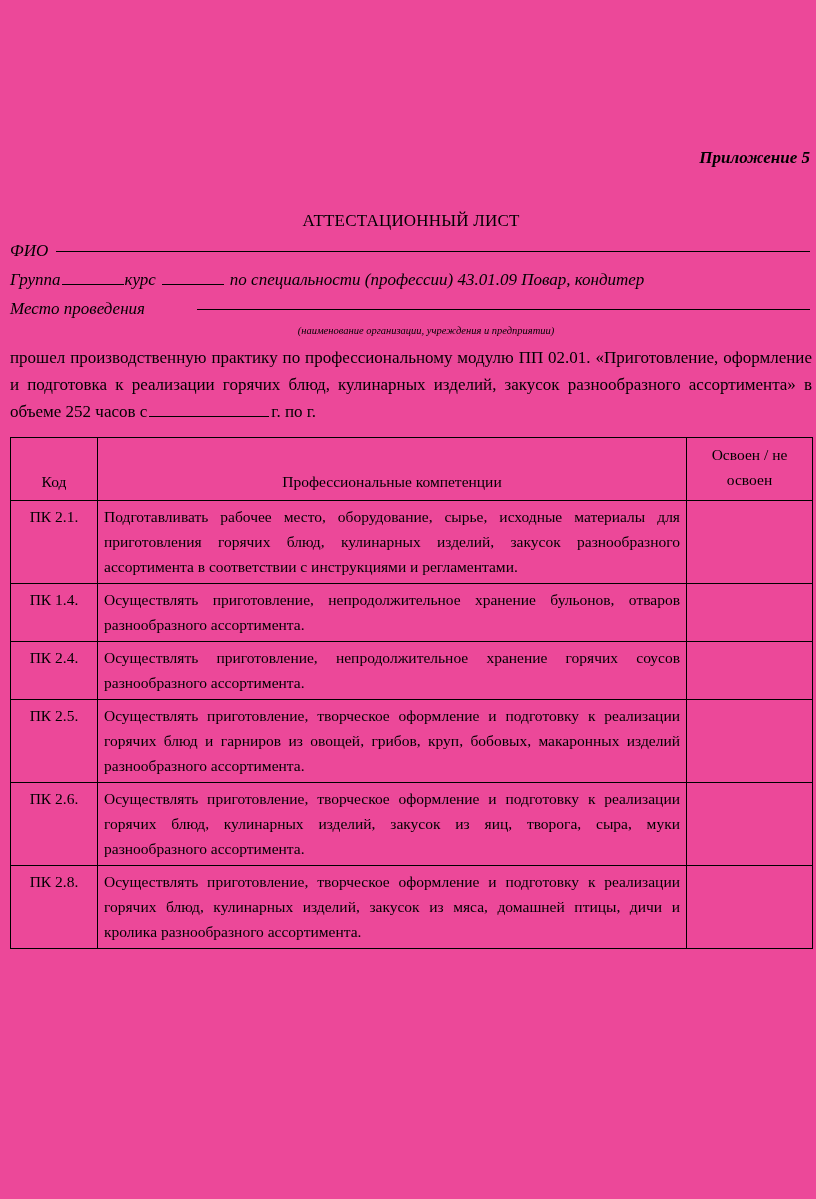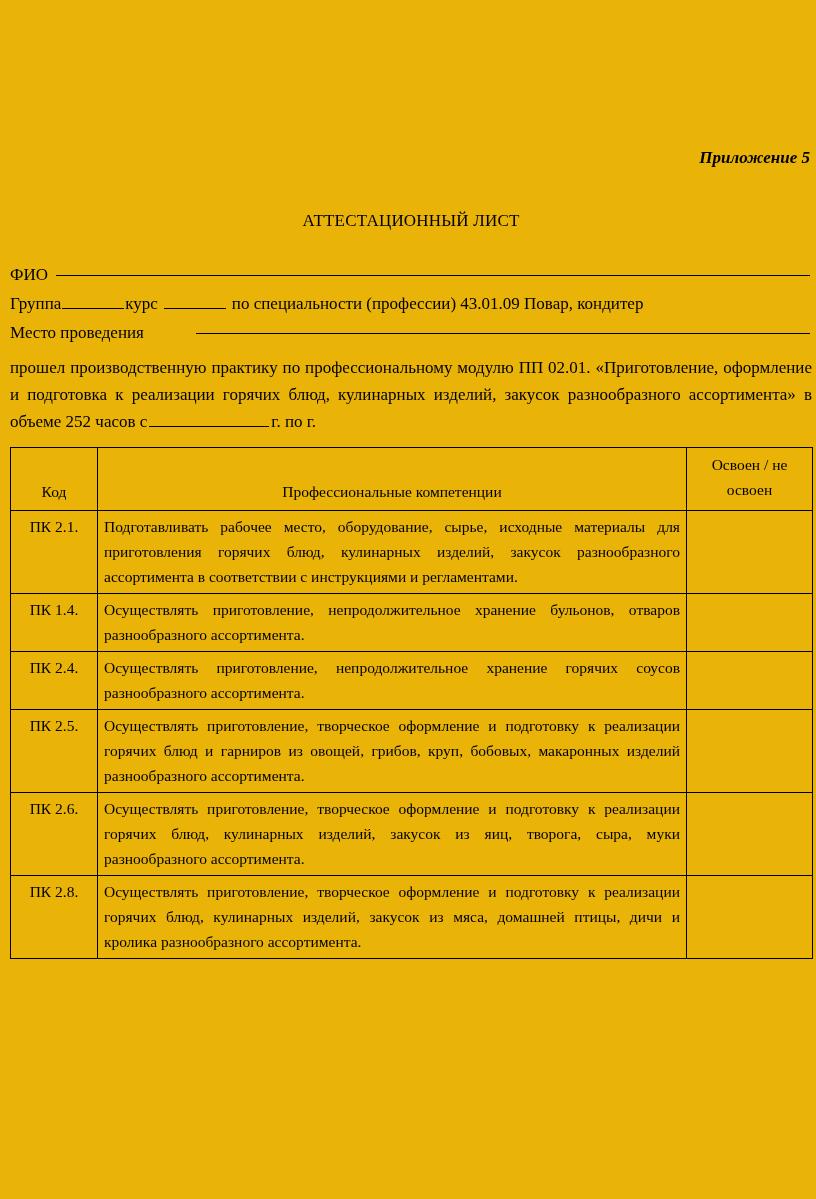--- a/index.html
+++ b/index.html
@@ -9,21 +9,21 @@
   }
   body {
     font-family: "Liberation Serif", "DejaVu Serif", serif;
     color: #000000;
   }
   .page {
     position: relative;
     width: 816px;
     height: 1199px;
     overflow: hidden;
-    background: #eab308;
+    background: #ec4899;
     box-sizing: border-box;
   }
   .content {
     position: absolute;
     left: 10px;
     top: 0;
     width: 802px;
   }
 
   
@@ -41,23 +41,24 @@
   .doc-title {
     text-align: center;
     font-size: 17px;
     line-height: 22px;
     margin-top: 42px;
     letter-spacing: 0.2px;
   }
 
   
   .form-block {
-    margin-top: 28px;
+    margin-top: 4px;
     font-size: 17px;
     line-height: 29px;
+    font-style: italic;
   }
   .form-line {
     display: flex;
     align-items: baseline;
     white-space: nowrap;
     height: 29px;
   }
   .fl-label { flex: 0 0 auto; }
   .fl-rule {
     flex: 1 1 auto;
@@ -181,20 +182,21 @@
         <span class="fl-label">курс</span>
         <span class="blank-mid"></span>
         <span class="fl-label">по специальности (профессии) 43.01.09 Повар, кондитер</span>
       </div>
 
       <div class="form-line">
         <span class="fl-label">Место проведения</span>
         <span class="fl-rule-place"></span>
       </div>
 
+      <div class="caption">(наименование организации, учреждения и предприятии)</div>
     </div>
 
     <div class="para"><span>прошел производственную практику по профессиональному модулю ПП 02.01. «Приготовление, оформление и подготовка к реализации горячих блюд, кулинарных изделий, закусок разнообразного ассортимента» в объеме 252 часов с</span><span class="blank-inline"></span><span>г. по</span> <span>г.</span></div>
 
     <table class="comp-table">
       <colgroup>
         <col class="c-code">
         <col class="c-desc">
         <col class="c-mast">
       </colgroup>

